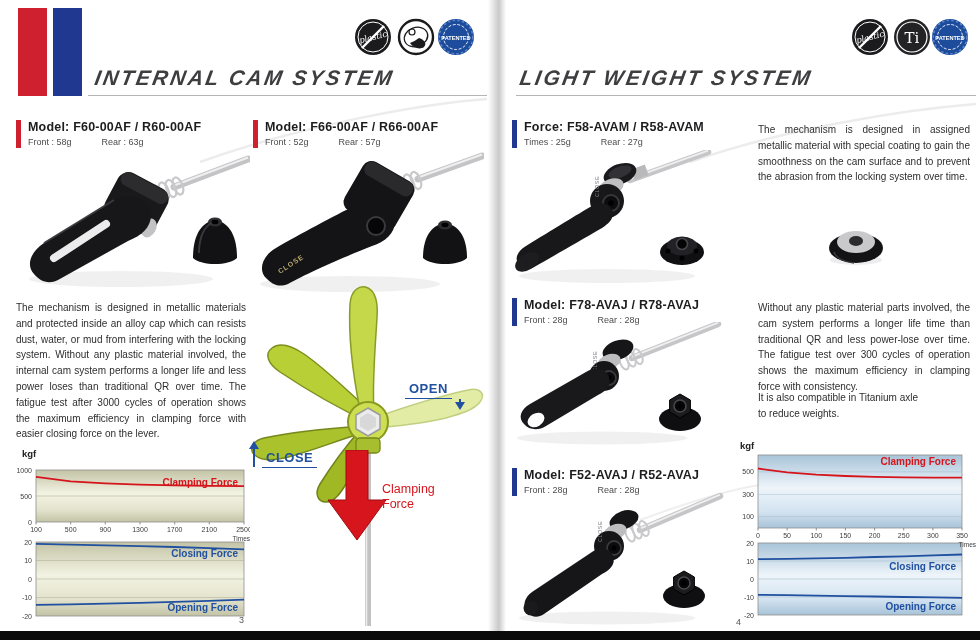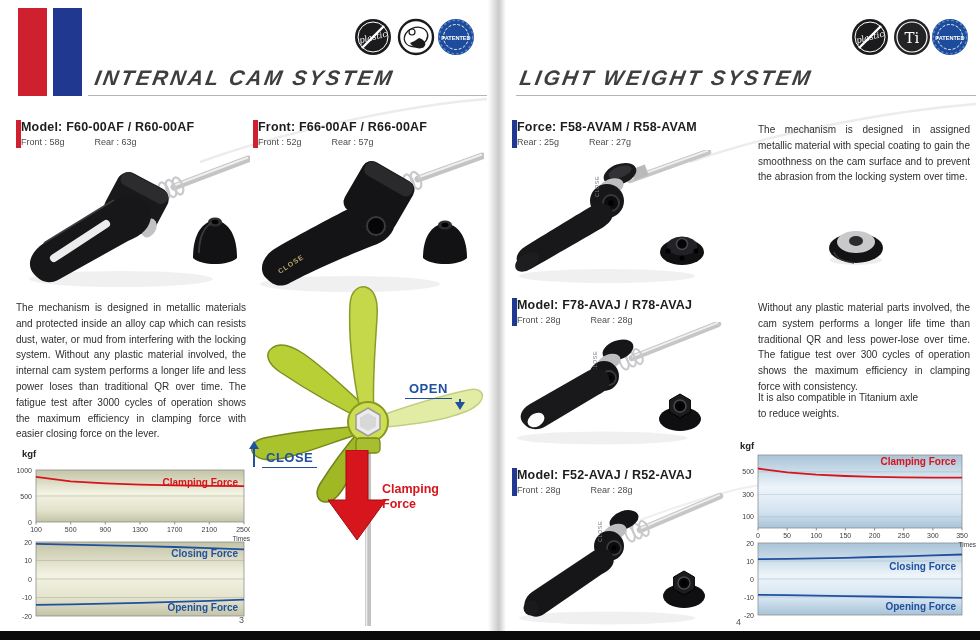--- a/index.html
+++ b/index.html
@@ -5,32 +5,32 @@
   html,body{margin:0;padding:0;background:#fff;}
   #page{position:relative;width:980px;height:640px;background:#ffffff;overflow:hidden;
         font-family:"Liberation Sans",sans-serif;}
   .abs{position:absolute;}
   .heading{font-size:21px;font-weight:bold;font-style:italic;letter-spacing:2.5px;
            color:#3e3e40;transform:skewX(-10deg);white-space:nowrap;}
   .rule{height:1px;background:#b5b5b5;}
   .vbar{width:29px;height:88px;}
   .vbar-red{background:#cf2030;}
   .vbar-blue{background:#20388f;}
-  .model{display:flex;}
+  .model{display:flex;gap:7px;}
   .model .bar{width:5px;height:28px;flex:0 0 5px;}
   .model-name{font-size:12.5px;font-weight:bold;color:#1d1d1f;letter-spacing:.2px;white-space:nowrap;}
   .model-weights{font-size:9px;color:#4c4c4e;margin-top:3px;white-space:nowrap;}
   .model-weights span + span{margin-left:30px;}
   .para{font-size:10px;line-height:1.58;color:#2e2e30;text-align:justify;}
   .para-left{text-align:left;}
   .page-num{font-size:9px;color:#555;}
   .kgf{font-size:9.5px;font-weight:bold;color:#222;}
   .blue-label{color:#2050a0;font-weight:bold;font-size:13px;letter-spacing:.5px;
               border-bottom:1.5px solid #2050a0;padding:0 4px 2px 4px;text-align:center;}
-  .clamp-label{color:#d6151c;font-weight:bold;font-size:12.5px;line-height:1.2;}
+  .clamp-label{color:#d6151c;font-weight:normal;font-size:12.5px;line-height:1.2;}
   .gutter{background:linear-gradient(90deg,rgba(255,255,255,0),#d6d6d6 45%,#c9c9c9 60%,rgba(255,255,255,0));}
   .bottombar{background:#0a0a0a;}
   svg{display:block;}
 </style>
 </head>
 <body>
 
 <div id="page">
 
   <svg class="abs" style="left:0;top:0" width="980" height="640">
@@ -69,21 +69,21 @@
     <div>
       <div class="model-name">Model: F60-00AF / R60-00AF</div>
       <div class="model-weights">
         <span>Front : 58g</span><span>Rear : 63g</span>
       </div>
     </div>
   </div>
   <div class="abs model" style="left:253px;top:120px">
     <span class="bar vbar-red"></span>
     <div>
-      <div class="model-name">Front: F66-00AF / R66-00AF</div>
+      <div class="model-name">Model: F66-00AF / R66-00AF</div>
       <div class="model-weights">
         <span>Front : 52g</span><span>Rear : 57g</span>
       </div>
     </div>
   </div>
 
   <svg class="abs" style="left:16px;top:146px" width="234" height="148" viewBox="0 0 234 148">
     <ellipse cx="105" cy="133" rx="92" ry="8" fill="rgba(0,0,0,0.06)"></ellipse>
     <line x1="158" y1="41" x2="232" y2="13" stroke="#c4c4c6" stroke-width="7" stroke-linecap="round"></line>
     <line x1="158" y1="39.5" x2="232" y2="11.5" stroke="#efefef" stroke-width="2"></line>
@@ -239,21 +239,21 @@
     <circle cx="19" cy="19" r="16.8" fill="none" stroke="#5a84c8" stroke-width="1.6" stroke-dasharray="2.5,2.2"></circle>
     <circle cx="19" cy="19" r="12.5" fill="none" stroke="#fff" stroke-width="0.9" stroke-dasharray="3,1.6"></circle>
     <text x="19" y="21.5" text-anchor="middle" font-size="5.6" font-weight="bold" fill="#fff">PATENTED</text>
   </svg>
 
   <div class="abs model" style="left:512px;top:120px">
     <span class="bar vbar-blue"></span>
     <div>
       <div class="model-name">Force: F58-AVAM / R58-AVAM</div>
       <div class="model-weights">
-        <span>Rear : 25g</span><span>Rear : 27g</span>
+        <span>Times : 25g</span><span>Rear : 27g</span>
       </div>
     </div>
   </div>
   <div class="abs para" style="left:758px;top:122px;width:212px">The mechanism is designed in assigned metallic material with special coating to gain the smoothness on the cam surface and to prevent the abrasion from the locking system over time.</div>
 
   <svg class="abs" style="left:512px;top:150px" width="228" height="140" viewBox="0 0 228 140">
     <ellipse cx="95" cy="126" rx="88" ry="7" fill="rgba(0,0,0,0.06)"></ellipse>
     <line x1="118" y1="30" x2="196" y2="2" stroke="#c6c6c8" stroke-width="6.5" stroke-linecap="round"></line>
     <line x1="118" y1="28.6" x2="196" y2="0.6" stroke="#efefef" stroke-width="1.8"></line>
     <rect x="120" y="17" width="15" height="11" fill="#b9b9bb" transform="rotate(-20 127 22)"></rect>

